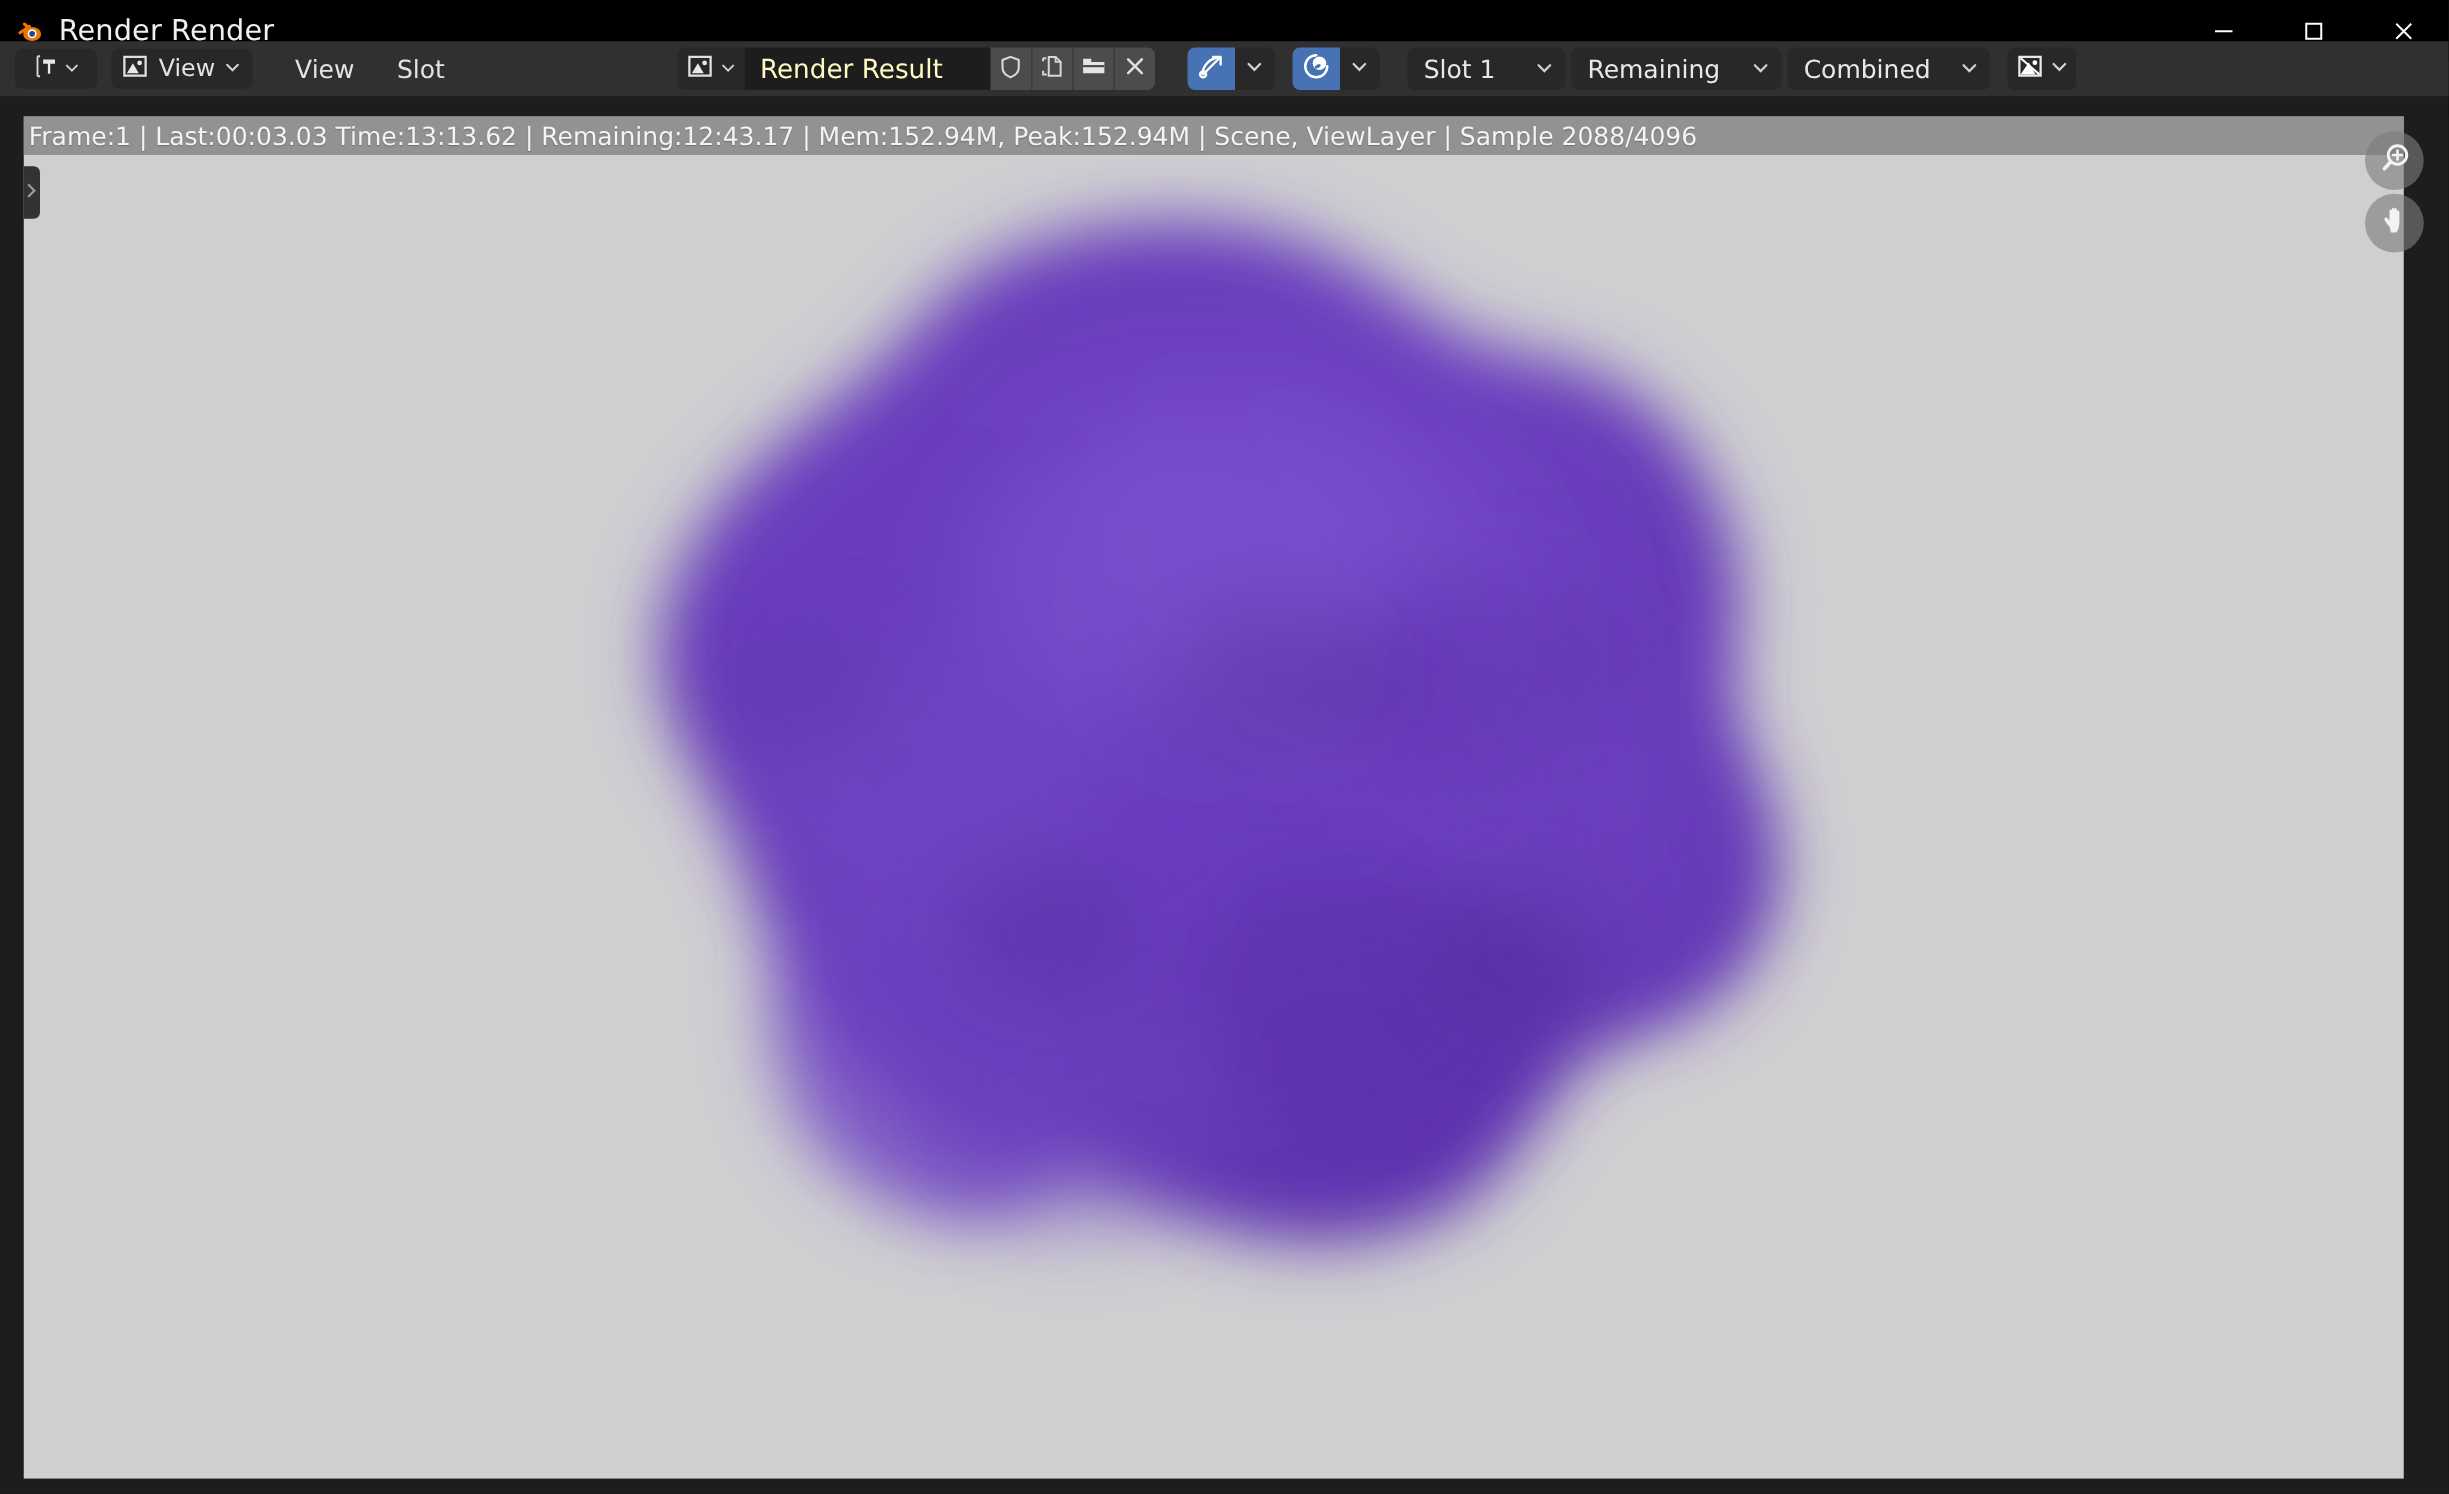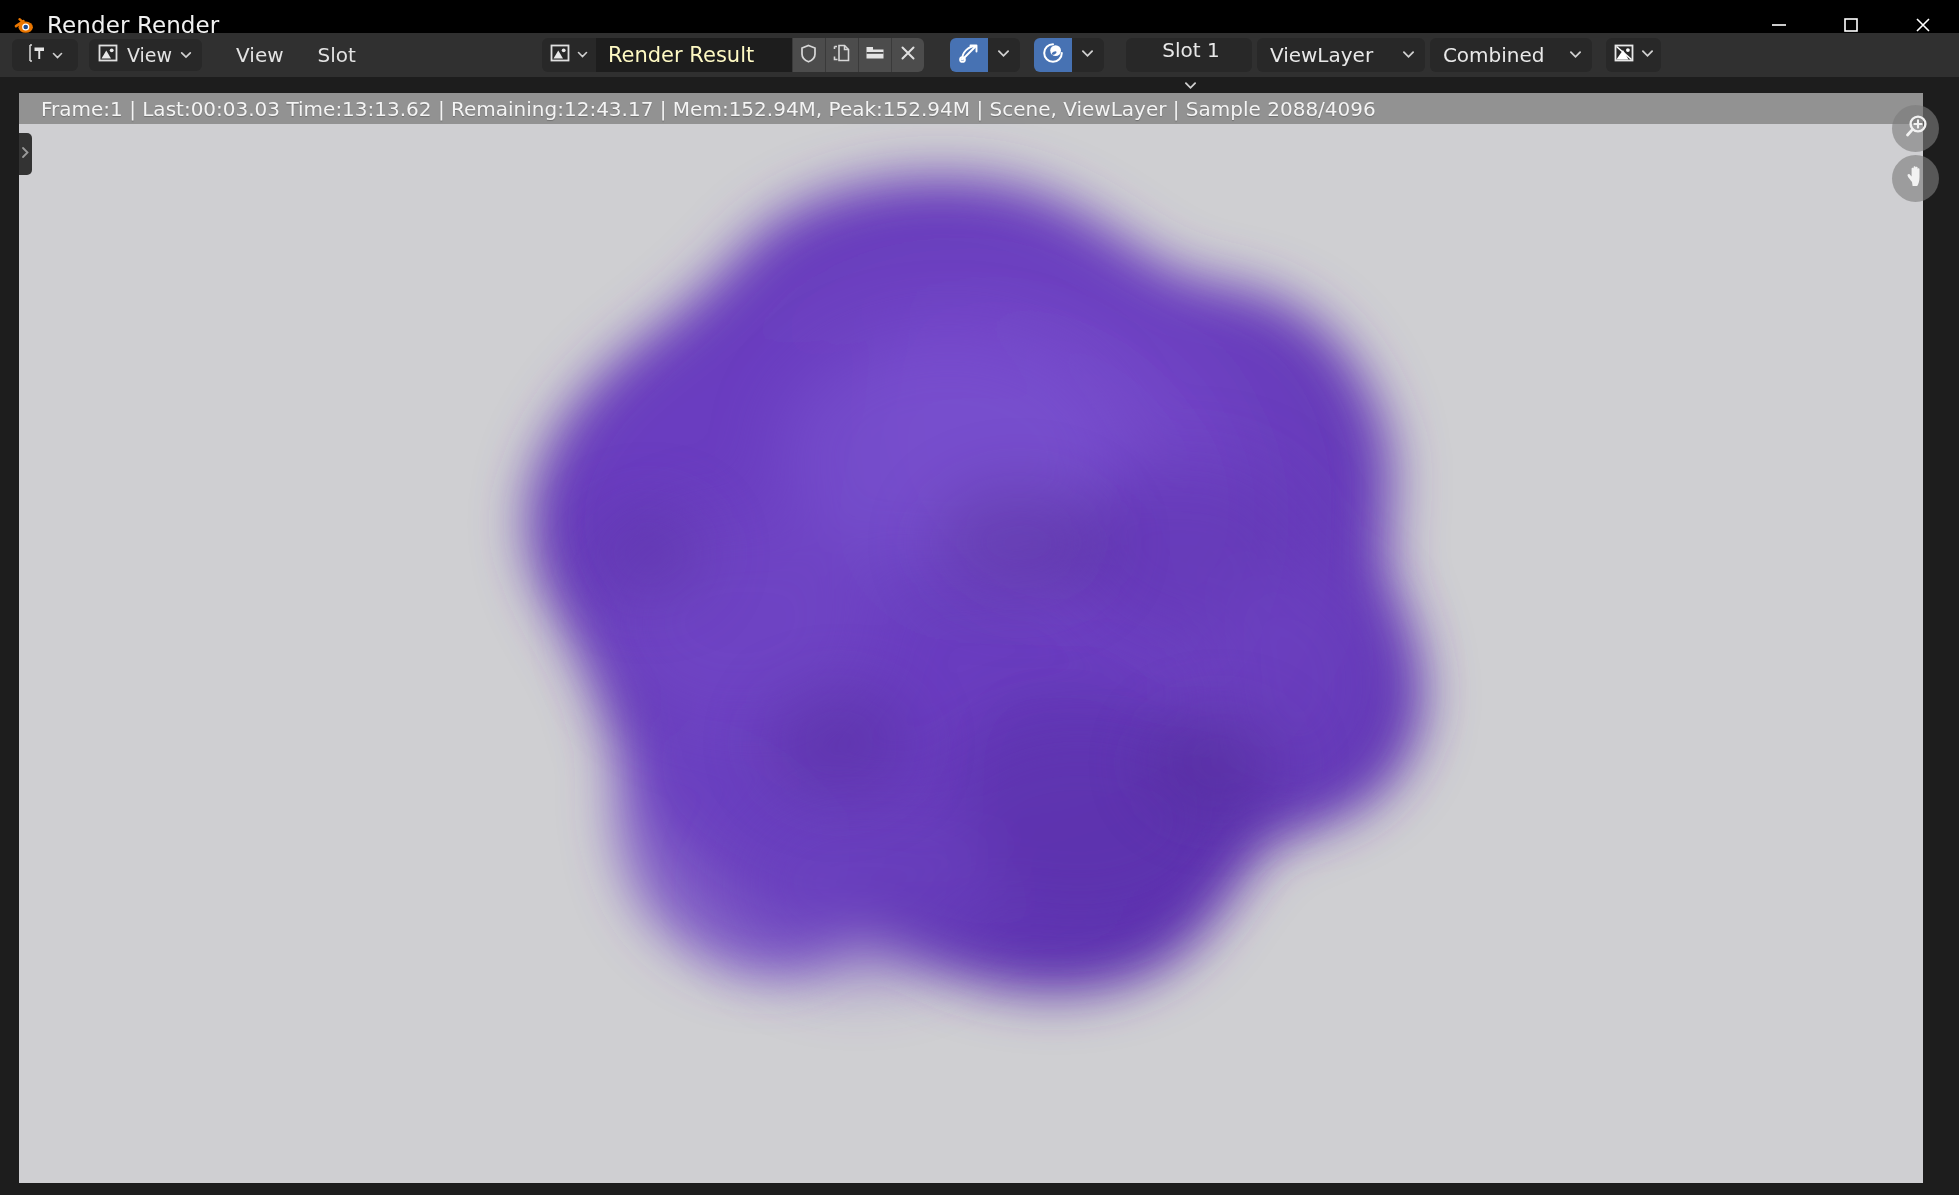--- a/index.html
+++ b/index.html
@@ -180,21 +180,21 @@
     display: flex;
     align-items: center;
     justify-content: space-between;
     color: #e8e8e8;
     font-size: 20px;
     padding: 0 9px 0 13px;
     cursor: pointer;
     white-space: nowrap;
     gap: 12px;
   }
-  .dd-slot { width: 104px; margin-left: 22px; flex-direction: column; }
+  .dd-slot { width: 104px; margin-left: 22px; }
   .dd-layer { width: 146px; margin-left: 5px; }
   .dd-pass { width: 140px; margin-left: 5px; }
 
   .display-btn {
     background: #282828;
     border-radius: 6px;
     height: 34px;
     display: flex;
     align-items: center;
     gap: 4px;
@@ -239,21 +239,21 @@
     width: 1904px;
     height: 31px;
     background: rgba(130,130,130,0.80);
     display: flex;
     align-items: center;
     pointer-events: none;
   }
   .status-text {
     color: #f4f4f4;
     font-size: 20px;
-    margin-left: 22px;
+    margin-left: 4px;
     white-space: nowrap;
     text-shadow: 0 1px 1px rgba(0,0,0,0.25);
   }
 
   
   .side-arrow {
     position: absolute;
     left: 0;
     top: 40px;
     width: 13px;
@@ -453,21 +453,21 @@
     <div class="dd dd-slot">
       <span>Slot 1</span>
       <span>
         <svg width="15" height="15" viewBox="0 0 13 13">
             <path d="M2.5 4.5 L6.5 8.5 L10.5 4.5" stroke="#d0d0d0" stroke-width="1.6" fill="none" stroke-linecap="round"></path>
           </svg>
       </span>
     </div>
 
     <div class="dd dd-layer">
-      <span>ViewLayer</span>
+      <span>Remaining</span>
       <span>
         <svg width="15" height="15" viewBox="0 0 13 13">
             <path d="M2.5 4.5 L6.5 8.5 L10.5 4.5" stroke="#d0d0d0" stroke-width="1.6" fill="none" stroke-linecap="round"></path>
           </svg>
       </span>
     </div>
 
     <div class="dd dd-pass">
       <span>Combined</span>
       <span>

